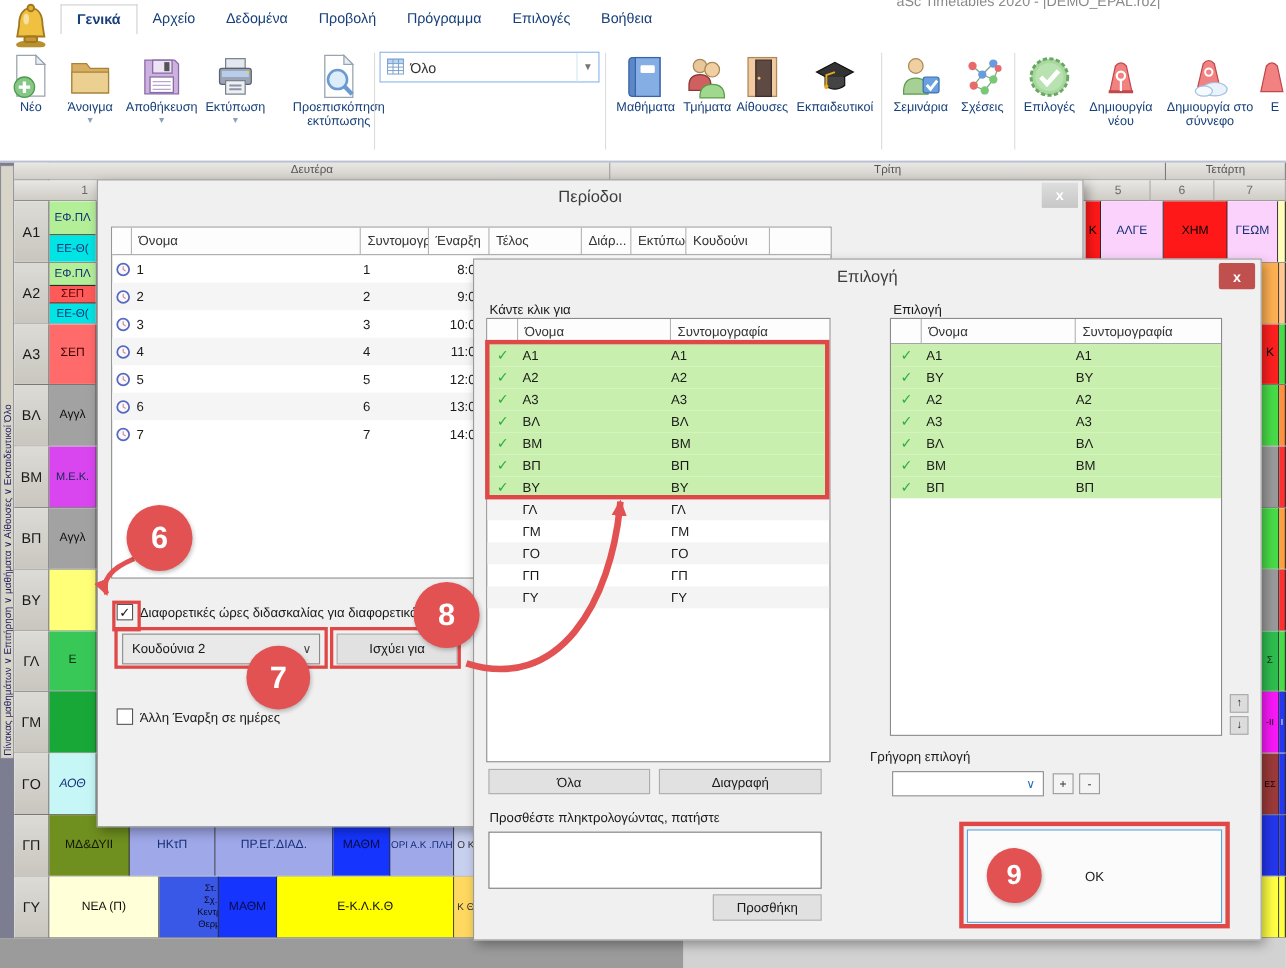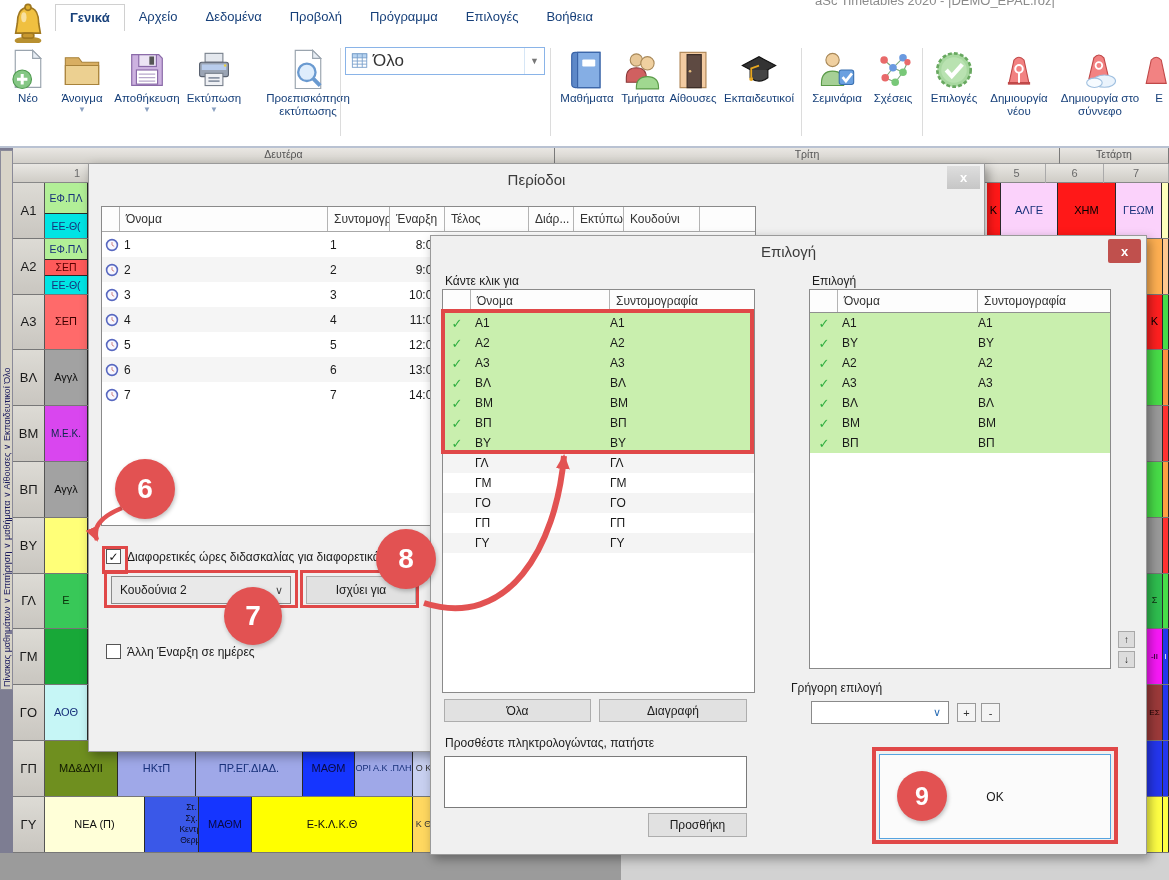--- a/index.html
+++ b/index.html
@@ -19,21 +19,21 @@
   .ribbon-rule { position:absolute; left:0; top:146px; width:1169px; height:2px; background:#b9c2d2; }
   .tb-btn { position:absolute; top:46px; height:92px; text-align:center; }
   .tb-btn .ic { display:block; margin:2px auto 0 auto; width:40px; height:44px; }
   .tb-btn .ic svg { width:40px; height:44px; }
   .tb-btn .lb { font-size:11.5px; line-height:13px; color:#17407a; white-space:pre-line; }
   .tb-btn .dd { font-size:8px; color:#8aa0c0; line-height:9px; }
   .tb-sep { position:absolute; top:50px; width:1px; height:88px; background:#dcdcdc; }
   .view-combo { position:absolute; left:345px; top:47px; width:200px; height:28px; background:#fff;
     border:1px solid #8ab4e8; display:flex; align-items:center; }
   .view-combo .vicon { width:18px; height:18px; margin:0 4px 0 5px; }
-  .view-combo .vtext { flex:1; font-size:17px; color:#333; }
+  .view-combo .vtext { flex:1; font-size:13px; color:#333; }
   .view-combo .varrow { width:20px; align-self:stretch; border-left:1px solid #d6e6f6;
     display:flex; align-items:center; justify-content:center; font-size:9px; color:#777; }
 
   
   .side-strip { position:absolute; left:0; top:148px; width:13px; height:732px; background:#7d7d92; }
   .side-strip .tabtxt { position:absolute; left:0; top:2px; width:13px; height:540px; background:#d8d4c8;
     border:1px solid #8a8a98; writing-mode:vertical-rl; transform:rotate(180deg);
     font-size:9px; color:#1a1a5e; text-align:left; padding:2px 1px; overflow:hidden; white-space:nowrap; }
   .day-row { position:absolute; left:13px; top:148px; width:1156px; height:16px; }
   .day-cell { position:absolute; top:0; height:16px; background:linear-gradient(#e9e7e3,#d2cfc9);
@@ -382,21 +382,21 @@
       </div>
       <div class="tt-row">
         <div class="tt-rowhead">ΓΜ</div>
         <div class="tt-cell" style="width: 43px; background: rgb(24, 168, 56); color: rgb(17, 17, 17);"></div>
         <div class="tt-fill"></div>
         <div class="tt-cell" style="width: 16px; background: rgb(248, 24, 248); color: rgb(0, 0, 0); font-size: 8px;">-ΙΙ</div>
         <div class="tt-cell" style="width: 6px; background: rgb(36, 54, 238); color: rgb(255, 255, 255); font-size: 8px;">Ι</div>
       </div>
       <div class="tt-row">
         <div class="tt-rowhead">ΓΟ</div>
-        <div class="tt-cell" style="width: 43px; background: rgb(198, 246, 246); color: rgb(23, 48, 122);">ΑΟΘ</div>
+        <div class="tt-cell" style="width: 43px; background: rgb(198, 246, 246); color: rgb(23, 48, 122); font-style: italic;">ΑΟΘ</div>
         <div class="tt-fill"></div>
         <div class="tt-cell" style="width: 16px; background: rgb(156, 58, 58); color: rgb(26, 0, 0); font-size: 8px;">ΕΣ</div>
         <div class="tt-cell" style="width: 6px; background: rgb(36, 54, 238); color: rgb(17, 17, 17);"></div>
       </div>
       <div class="tt-row">
         <div class="tt-rowhead">ΓΠ</div>
         <div class="tt-cell" style="width: 73px; background: rgb(111, 143, 31); color: rgb(16, 24, 0);">ΜΔ&amp;ΔΥΙΙ</div>
         <div class="tt-cell" style="width: 78px; background: rgb(159, 168, 232); color: rgb(23, 48, 122);">ΗΚτΠ</div>
         <div class="tt-cell" style="width: 107px; background: rgb(159, 168, 232); color: rgb(23, 48, 122);">ΠΡ.ΕΓ.ΔΙΑΔ.</div>
         <div class="tt-cell" style="width: 52px; background: rgb(21, 53, 255); color: rgb(10, 10, 64);">ΜΑΘΜ</div>

